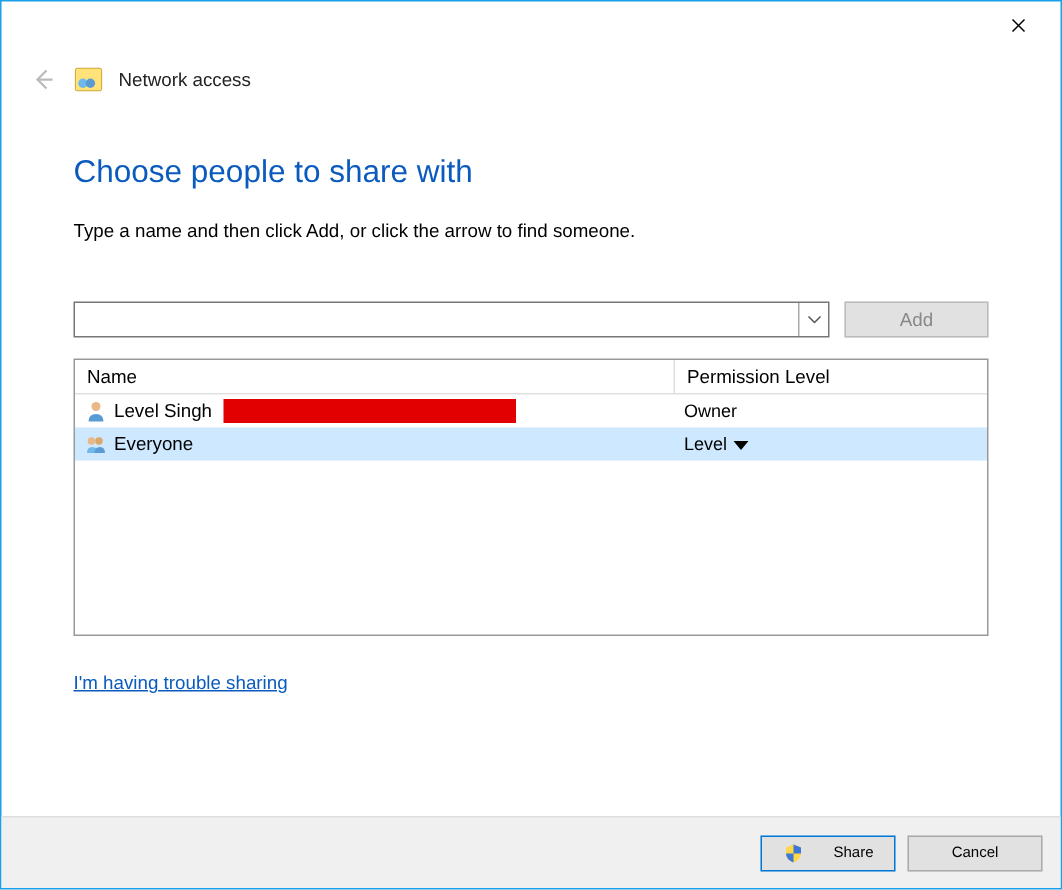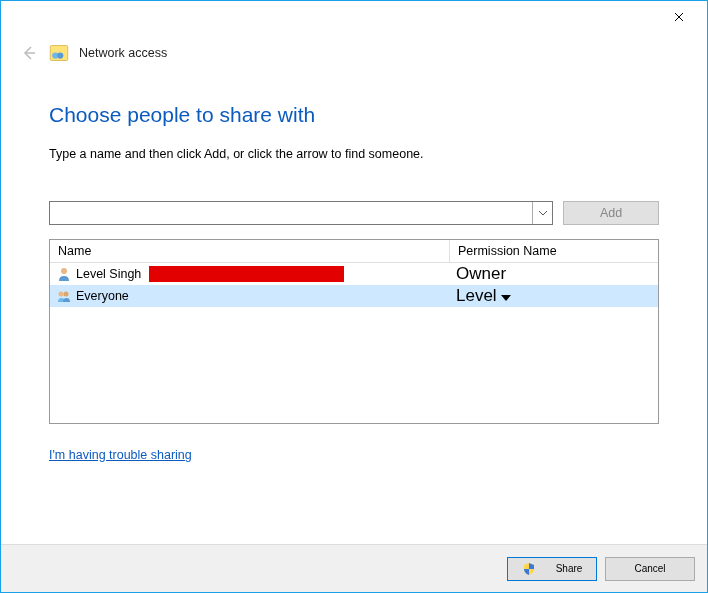--- a/index.html
+++ b/index.html
@@ -144,21 +144,21 @@
     width: 400px;
     padding: 0 6px;
     display:flex;
     align-items:center;
     gap: 4px;
     font-size: 12.5px;
   }
   .cell-perm {
     flex:1;
     padding: 0 6px;
-    font-size: 17px;
+    font-size: 12px;
     display:flex;
     align-items:center;
     gap: 4px;
   }
   .user-icon, .group-icon {
     width: 16px; height: 16px; display:flex; align-items:center; justify-content:center;
   }
   .redact {
     width: 195px;
     height: 16px;
@@ -241,21 +241,21 @@
               <path d="M1 3 L5 7 L9 3" stroke="#555" stroke-width="1" fill="none"></path>
             </svg>
         </div>
       </div>
       <button class="add-btn" disabled="">Add</button>
     </div>
 
     <div class="grid">
       <div class="grid-header">
         <div class="col-name">Name</div>
-        <div class="col-perm">Permission Name</div>
+        <div class="col-perm">Permission Level</div>
       </div>
       <div class="grid-body">
         <div class="row">
           <div class="cell-name">
             <span class="user-icon">
               <svg viewBox="0 0 16 16">
                   <circle cx="8" cy="5" r="3" fill="#e8b886"></circle>
                   <path d="M3 15 Q3 10 8 10 Q13 10 13 15 Z" fill="#5a9bd4"></path>
                 </svg>
             </span>

